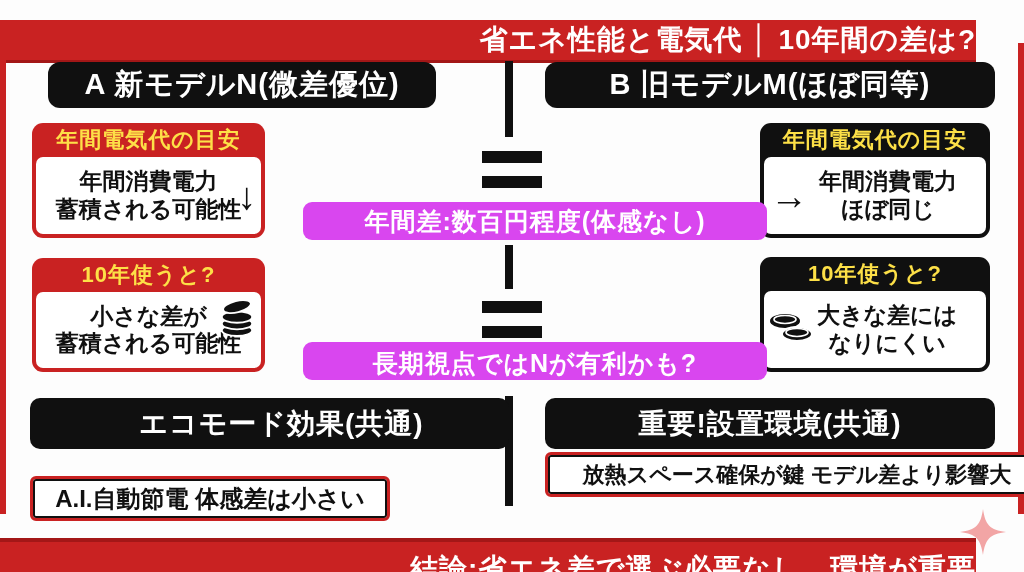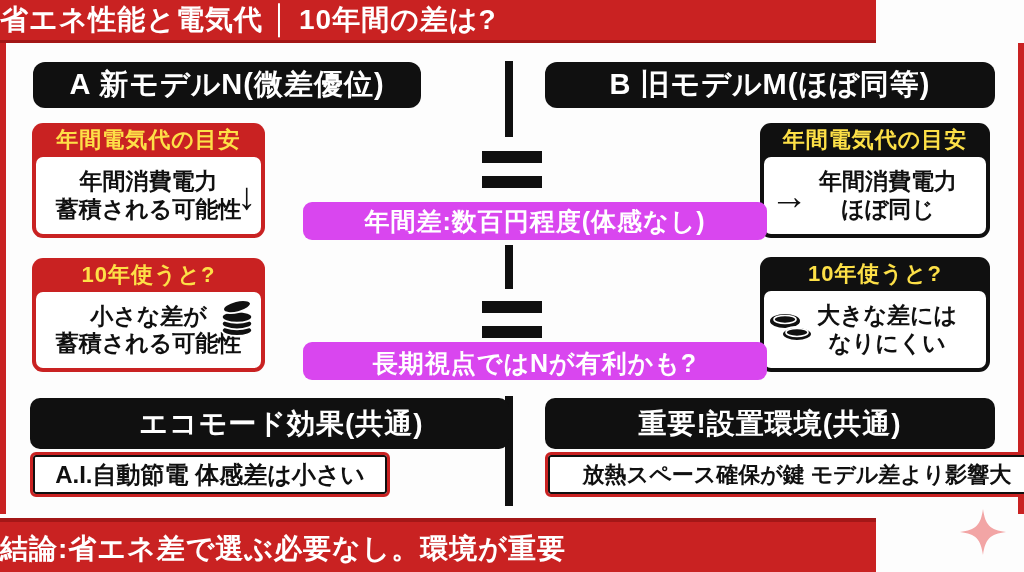--- a/index.html
+++ b/index.html
@@ -4,37 +4,38 @@
 <style>
   html,body{margin:0;padding:0;background:#e8e8e8;}
   .stage{
     position:relative;width:1024px;height:572px;margin:0 auto;
     background:#fdfdfd;overflow:hidden;
     font-family:"Liberation Sans","DejaVu Sans",sans-serif;
     font-weight:bold;color:#101010;
   }
   
   .banner{
-    position:absolute;left:0;width:876px;background:#c92222;color:#fff;
-    display:flex;align-items:center;justify-content:flex-start;
+    position:absolute;left:0;width:976px;background:#c92222;color:#fff;
+    display:flex;align-items:center;justify-content:flex-end;
     letter-spacing:1px;
+    margin-top:20px;
   }
   .banner.top{top:0;height:40px;border-bottom:3px solid #a31717;font-size:28px;}
   .banner.bottom{top:518px;height:54px;border-top:4px solid #a31717;font-size:28px;}
   
   .stripe{position:absolute;top:43px;height:471px;width:6px;background:#c92222;}
   .stripe.left{left:0;}
   .stripe.right{left:1018px;}
   
   .model-header{
     position:absolute;top:62px;height:46px;background:#101010;color:#fff;
     border-radius:12px;display:flex;align-items:center;justify-content:center;
     font-size:29px;letter-spacing:1px;
   }
-  .model-header.a{left:33px;width:388px;}
+  .model-header.a{left:48px;width:388px;}
   .model-header.b{left:545px;width:450px;}
   
   .card{
     position:absolute;border-radius:11px;padding:0 4px 4px 4px;
     display:flex;flex-direction:column;box-sizing:border-box;
   }
   .card.red{background:#c92222;}
   .card.black{background:#101010;}
   .card .card-label{
     height:34px;line-height:34px;text-align:center;color:#fde047;font-size:22px;
@@ -80,21 +81,21 @@
     font-size:28px;letter-spacing:1px;
   }
   .common-header.left{left:30px;width:455px;padding-left:24px;}
   .common-header.right{left:545px;width:450px;}
   .common-detail{
     position:absolute;top:452px;height:45px;background:#fff;
     border:3px solid #c92222;border-radius:6px;box-sizing:border-box;
     box-shadow:inset 0 0 0 2px #101010;
     display:flex;align-items:center;justify-content:center;color:#101010;
   }
-  .common-detail.left{left:30px;width:360px;font-size:24px;}
+  .common-detail.left{left:30px;width:360px;font-size:24px;margin-top:24px;}
   .common-detail.right{left:545px;width:504px;font-size:22px;}
   
   .sparkle{position:absolute;left:959px;top:508px;width:48px;height:48px;}
 </style>
 </head>
 <body>
 
 <div class="stage">
 
   <div class="banner top">

